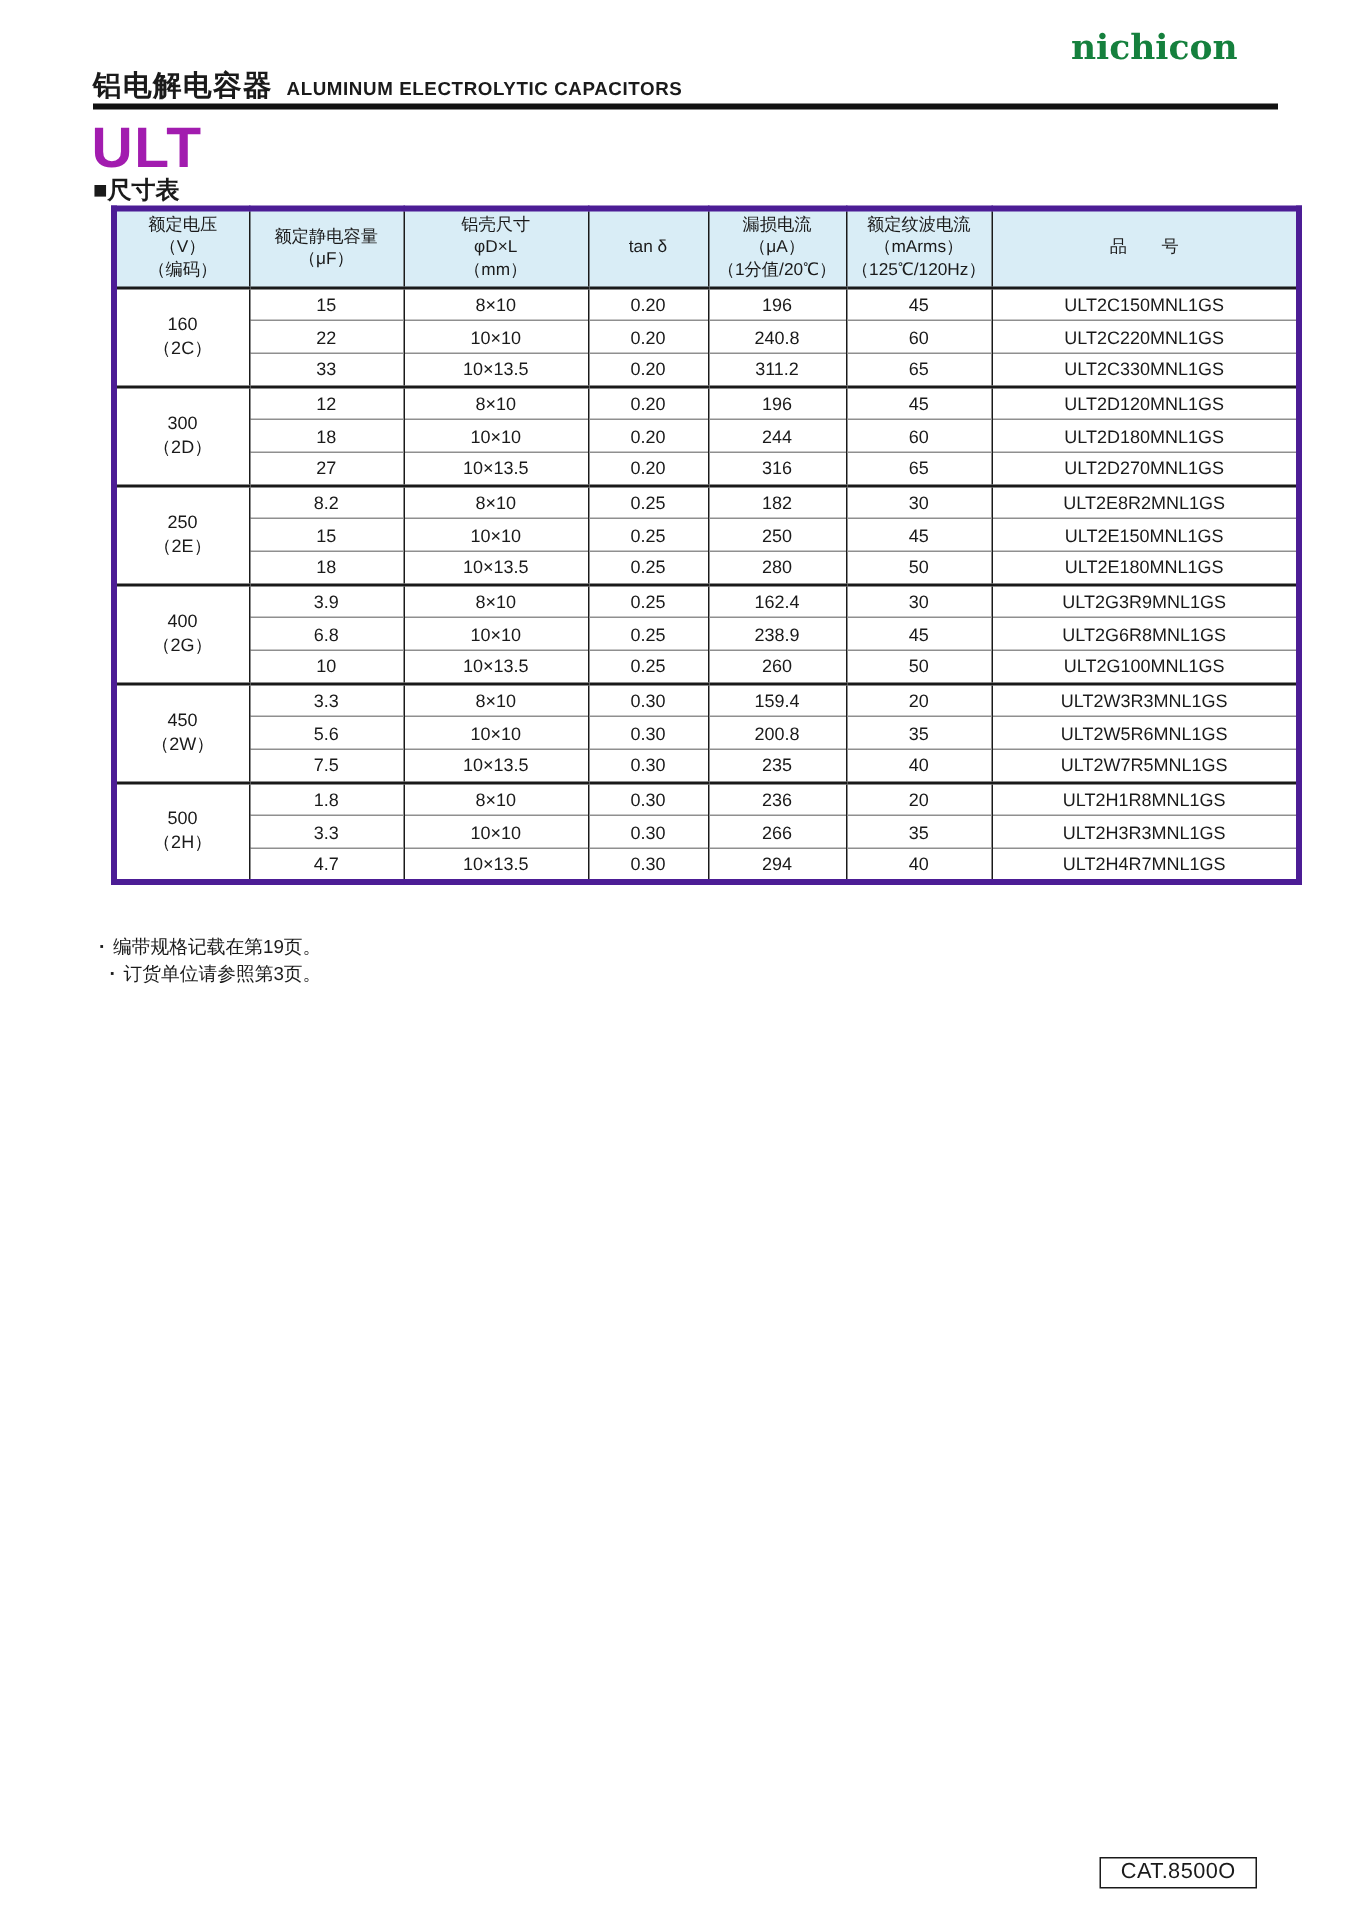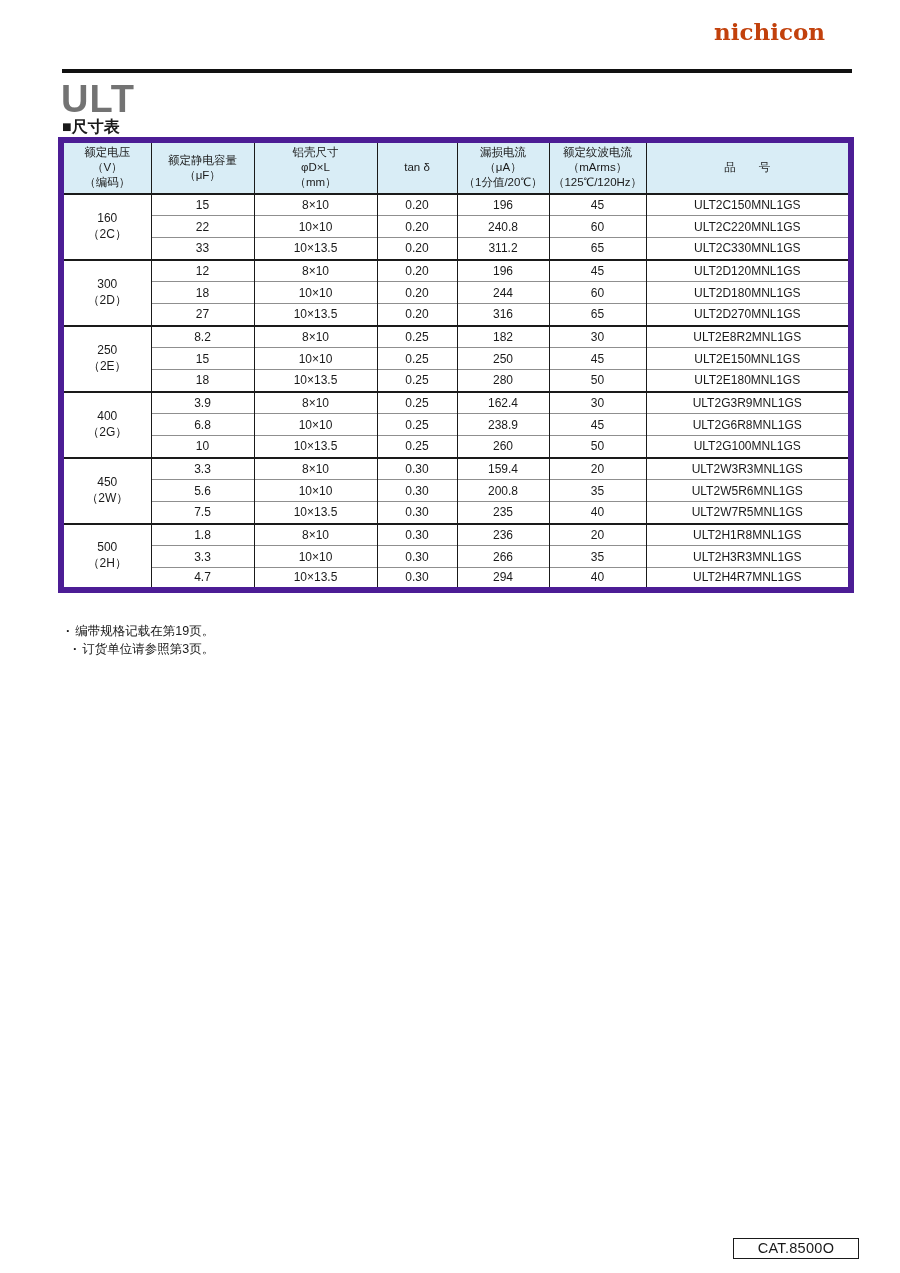--- a/index.html
+++ b/index.html
@@ -4,68 +4,71 @@
 <style>
   * { margin:0; padding:0; box-sizing:border-box; }
   html,body { width:900px; height:1273px; background:#ffffff; overflow:hidden;
               font-family:"Liberation Sans", sans-serif; color:#1a1a1a; position:relative; }
 
   .page { position:absolute; inset:0; }
 
   
   .logo { position:absolute; top:18px; right:75px;
           font-family:"DejaVu Serif", serif; font-weight:bold;
-          font-size:23px; letter-spacing:0px; color:#c2410c; }
+          font-size:23px; letter-spacing:0px; color:#15803d; }
 
   
   .brand-row { position:absolute; left:62px; top:44px; white-space:nowrap; }
   .brand-cn { font-size:19px; font-weight:bold; letter-spacing:1px; }
   .brand-en { font-size:12.5px; font-weight:bold; margin-left:9px; letter-spacing:0.4px; }
   .top-rule { position:absolute; left:62px; top:69px; width:790px; height:4px; background:#111; }
 
   
   .series { position:absolute; left:61px; top:78px; font-size:38px; font-weight:bold;
-            letter-spacing:1px; color:#737373; }
+            letter-spacing:1px; color:#a21caf; }
   .section-title { position:absolute; left:62px; top:117px; font-size:16px; font-weight:bold; }
 
   
-  .spec-table { position:absolute; left:58px; top:137px; width:790px;
+  .spec-table { position:absolute; left:74px; top:137px; width:790px;
                 border-collapse:collapse; table-layout:fixed;
-                border:6px solid #4c1d95; }
+                border:4px solid #4c1d95; }
   .spec-table col.c1{width:90px;} .spec-table col.c2{width:103px;}
   .spec-table col.c3{width:123px;} .spec-table col.c4{width:80px;}
   .spec-table col.c5{width:92px;}  .spec-table col.c6{width:97px;}
   .spec-table col.c7{width:205px;}
   .spec-table th { background:#d9edf6; border:1px solid #1a1a1a; border-bottom:2px solid #1a1a1a;
                    font-weight:normal; font-size:11.5px; line-height:1.32; height:48px;
                    text-align:center; vertical-align:middle; white-space:pre-line; padding:2px 1px; }
   .spec-table td { border-left:1px solid #1a1a1a; border-right:1px solid #1a1a1a;
                    border-top:1px solid #8f8f8f;
                    font-size:12px; height:22px; text-align:center; vertical-align:middle;
                    padding:0 2px; }
   .spec-table tr.group-start td { border-top:2px solid #1a1a1a; }
   .spec-table td.voltage-cell { white-space:pre-line; line-height:1.3; }
 
   
   .notes { position:absolute; left:66px; top:622px; list-style:none;text-align:right; }
   .notes li { font-size:12.5px; line-height:17px; white-space:nowrap; }
   .notes .bullet { font-weight:bold; margin-right:5px; font-size:13px; }
 
   
-  .cat-box { position:absolute; left:733px; top:1238px; width:126px; height:21px;
+  .cat-box { position:absolute; left:733px; top:1238px; width:105px; height:21px;
              border:1px solid #1a1a1a; text-align:center; }
   .cat-box span { font-size:14.5px; line-height:19px; letter-spacing:0.3px; }
 </style>
 </head>
 <body>
 
 <div class="page">
 
   <div class="logo">nichicon</div>
 
+  <div class="brand-row">
+    <span class="brand-cn">铝电解电容器</span><span class="brand-en">ALUMINUM ELECTROLYTIC CAPACITORS</span>
+  </div>
   <div class="top-rule"></div>
 
   <div class="series">ULT</div>
   <div class="section-title">■尺寸表</div>
 
   <table class="spec-table">
     <colgroup>
       <col class="c1">
         <col class="c2">
         <col class="c3">

